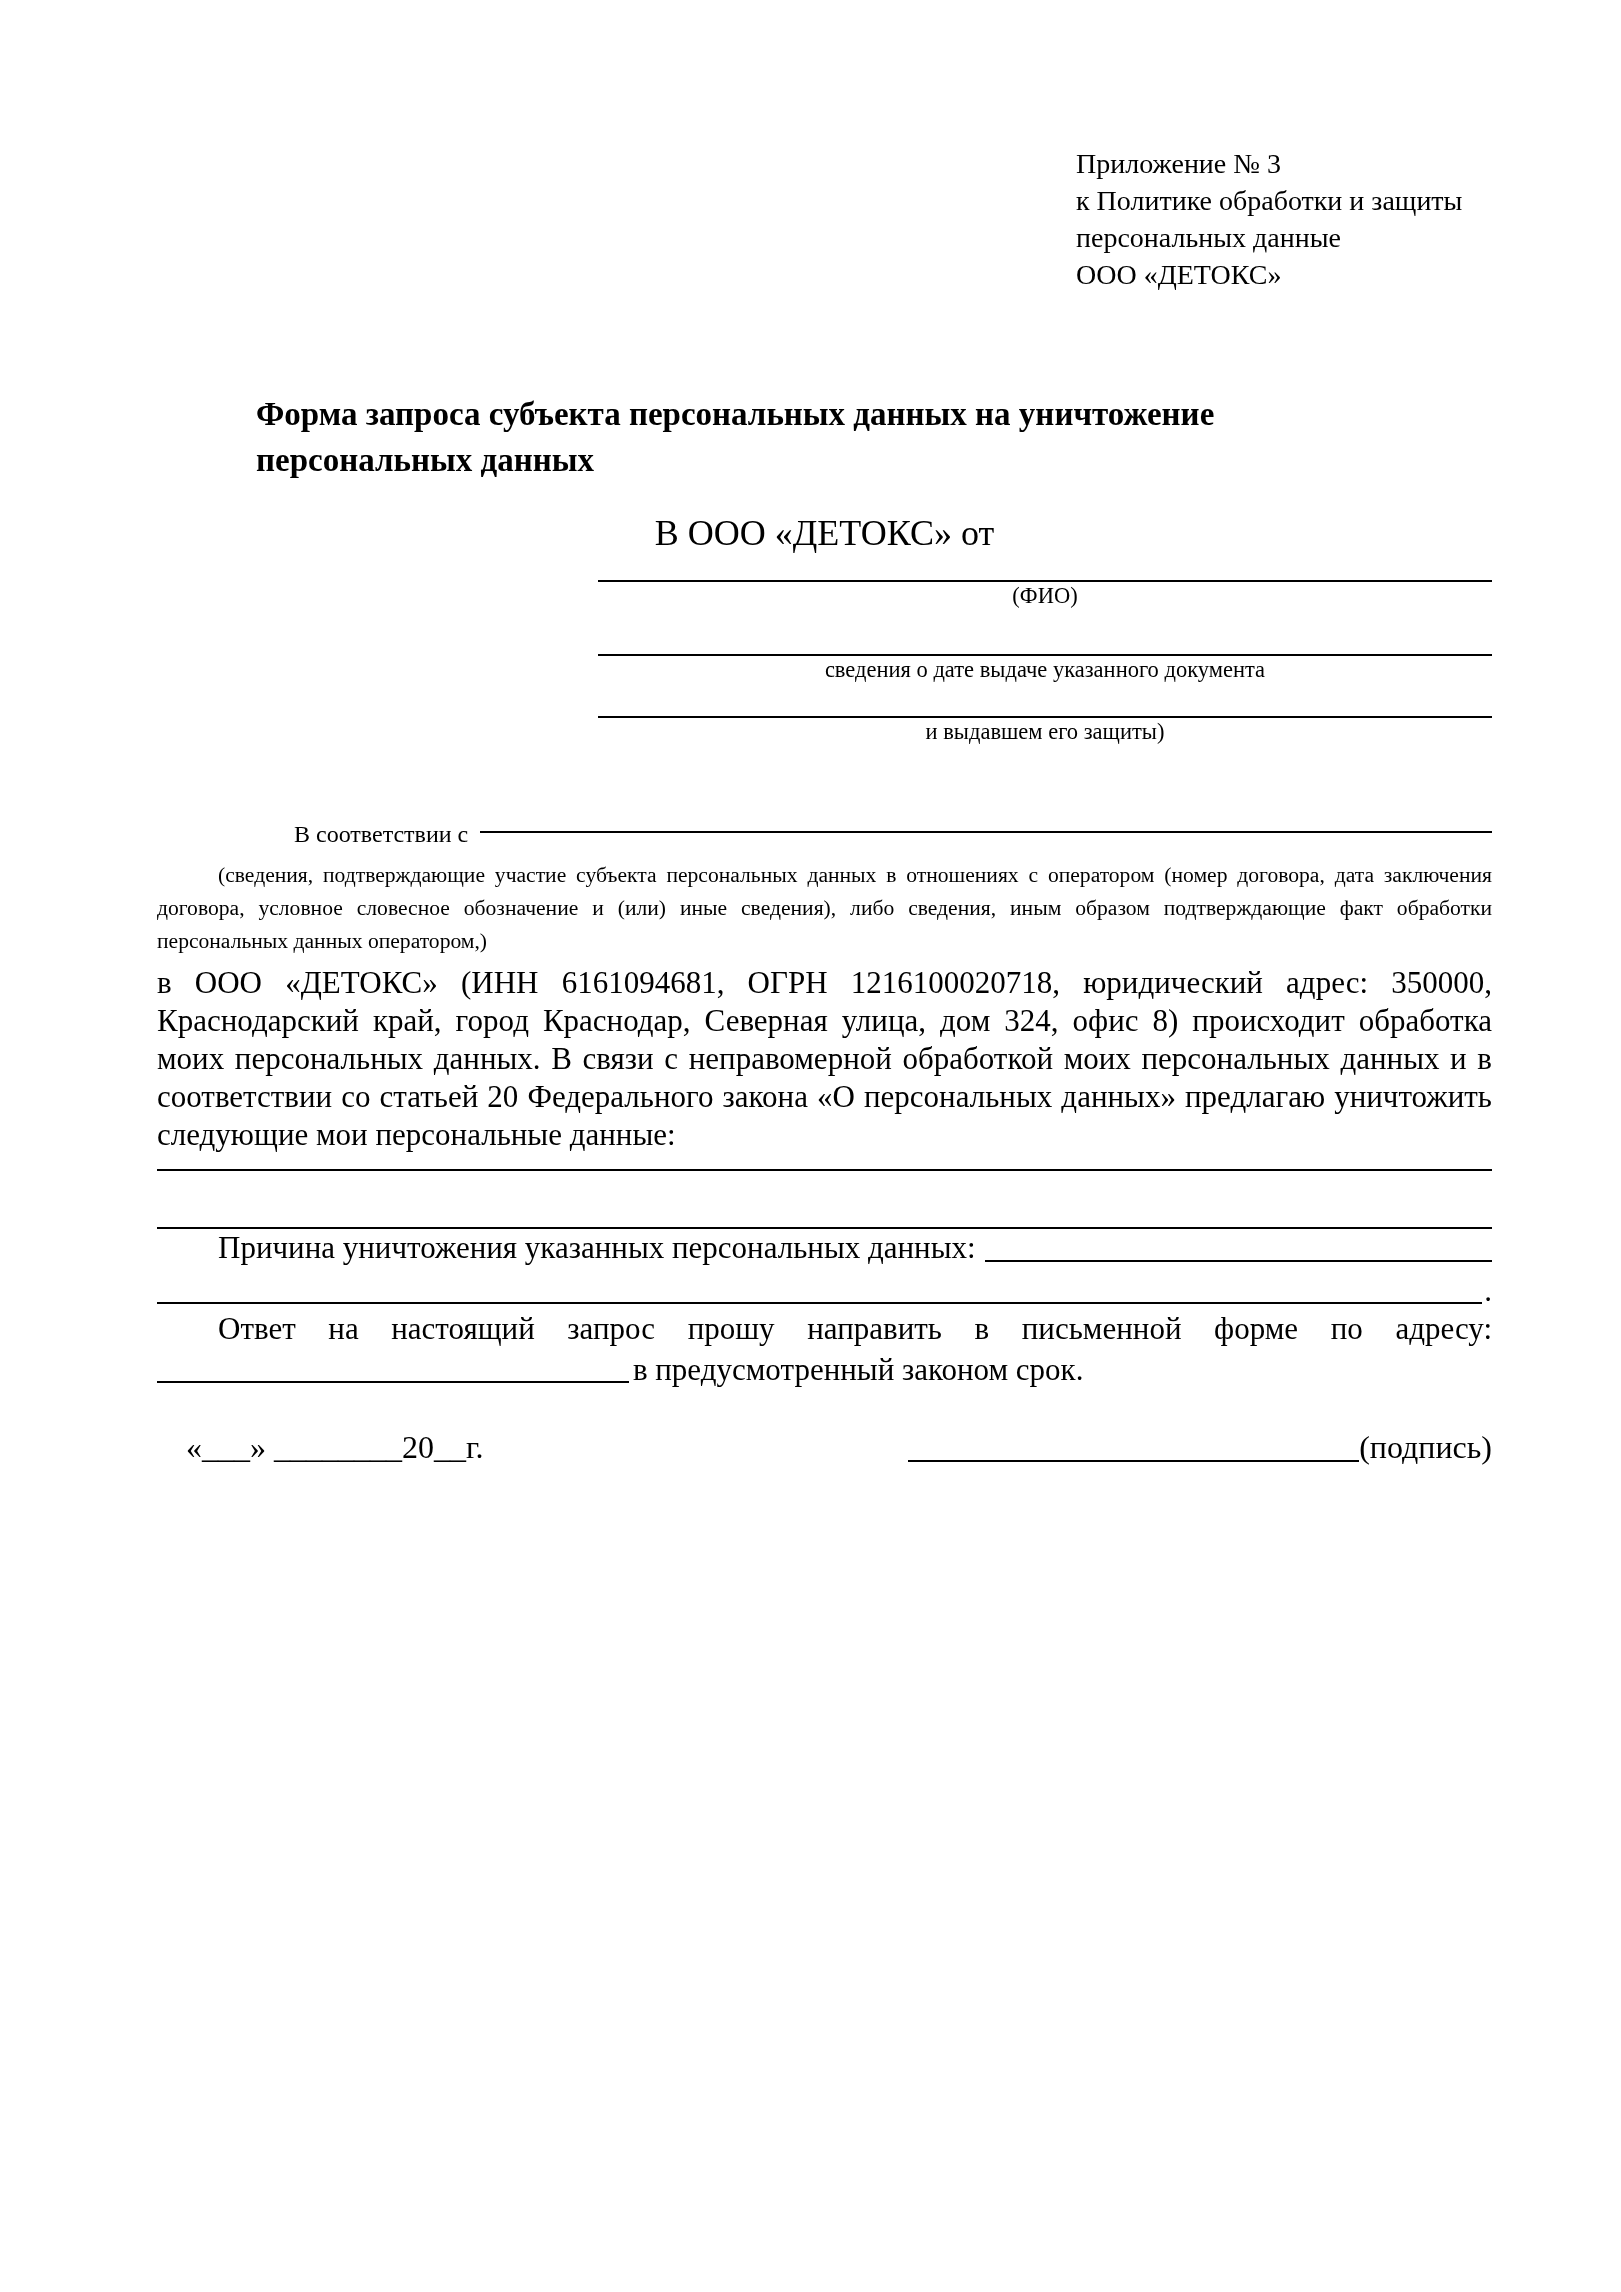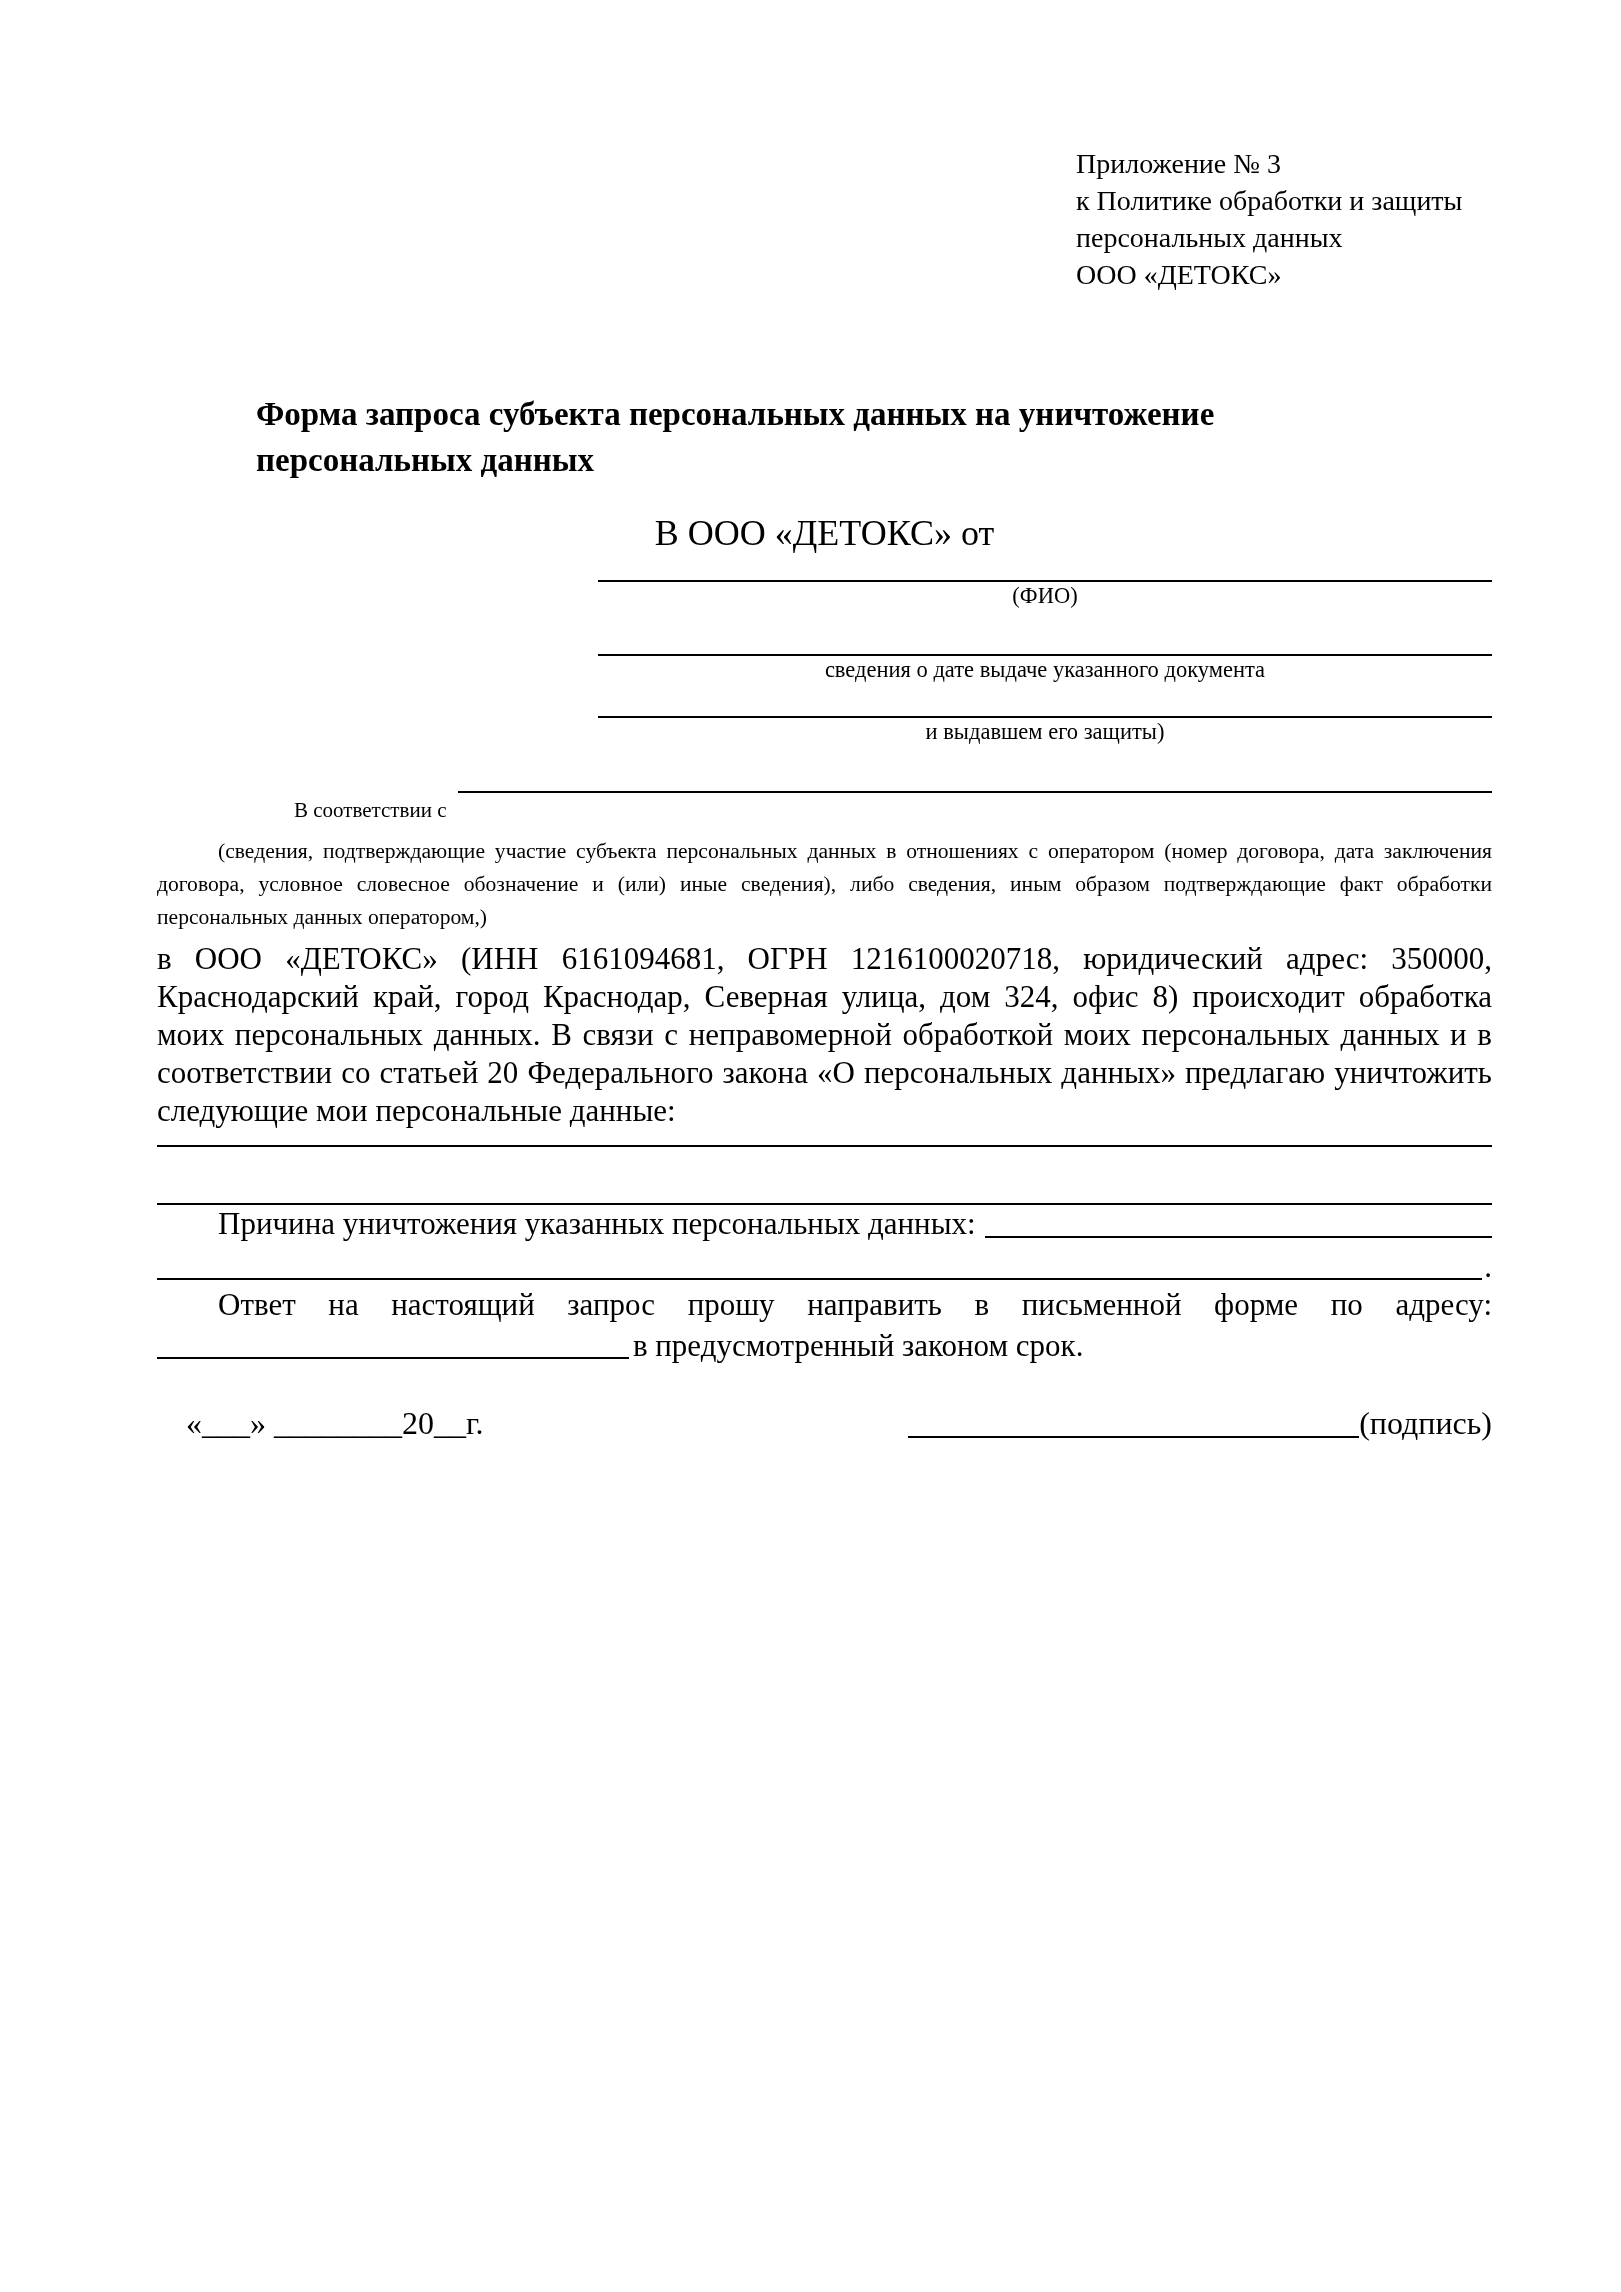--- a/index.html
+++ b/index.html
@@ -42,23 +42,23 @@
   .field .rule.h34 { height: 33px; }
   .field .rule.h45 { height: 44px; }
   .field .caption {
     text-align: center;
     font-size: 22.5px;
     line-height: 27.4px;
   }
 
   .accordance {
     display: flex;
-    align-items: flex-start;
-    margin-top: 45px;
-    font-size: 21px;
+    align-items: center;
+    margin-top: 69px;
+    font-size: 24px;
     line-height: 39px;
   }
   .accordance .label { padding-left: 137px; padding-right: 11.8px; white-space: nowrap; }
   .accordance .fill { flex: 1; border-bottom: 2.9px solid #000; margin-bottom: 3.9px; }
 
   .small-print {
     margin-top: 5px;
     font-size: 21.6px;
     line-height: 33px;
     text-align: justify;
@@ -127,21 +127,21 @@
 </style>
 </head>
 <body>
 
 <div class="page">
   <div class="content">
 
     <div class="doc-header">
       <div>Приложение № 3</div>
       <div>к Политике обработки и защиты</div>
-      <div>персональных данных</div>
+      <div>персональных данные</div>
       <div>ООО «ДЕТОКС»</div>
     </div>
 
     <div class="doc-title">Форма запроса субъекта персональных данных на уничтожение персональных данных</div>
 
     <div class="addressee">В ООО «ДЕТОКС» от</div>
 
     <div class="fields">
       <div class="field">
         <div class="rule h28"></div>

